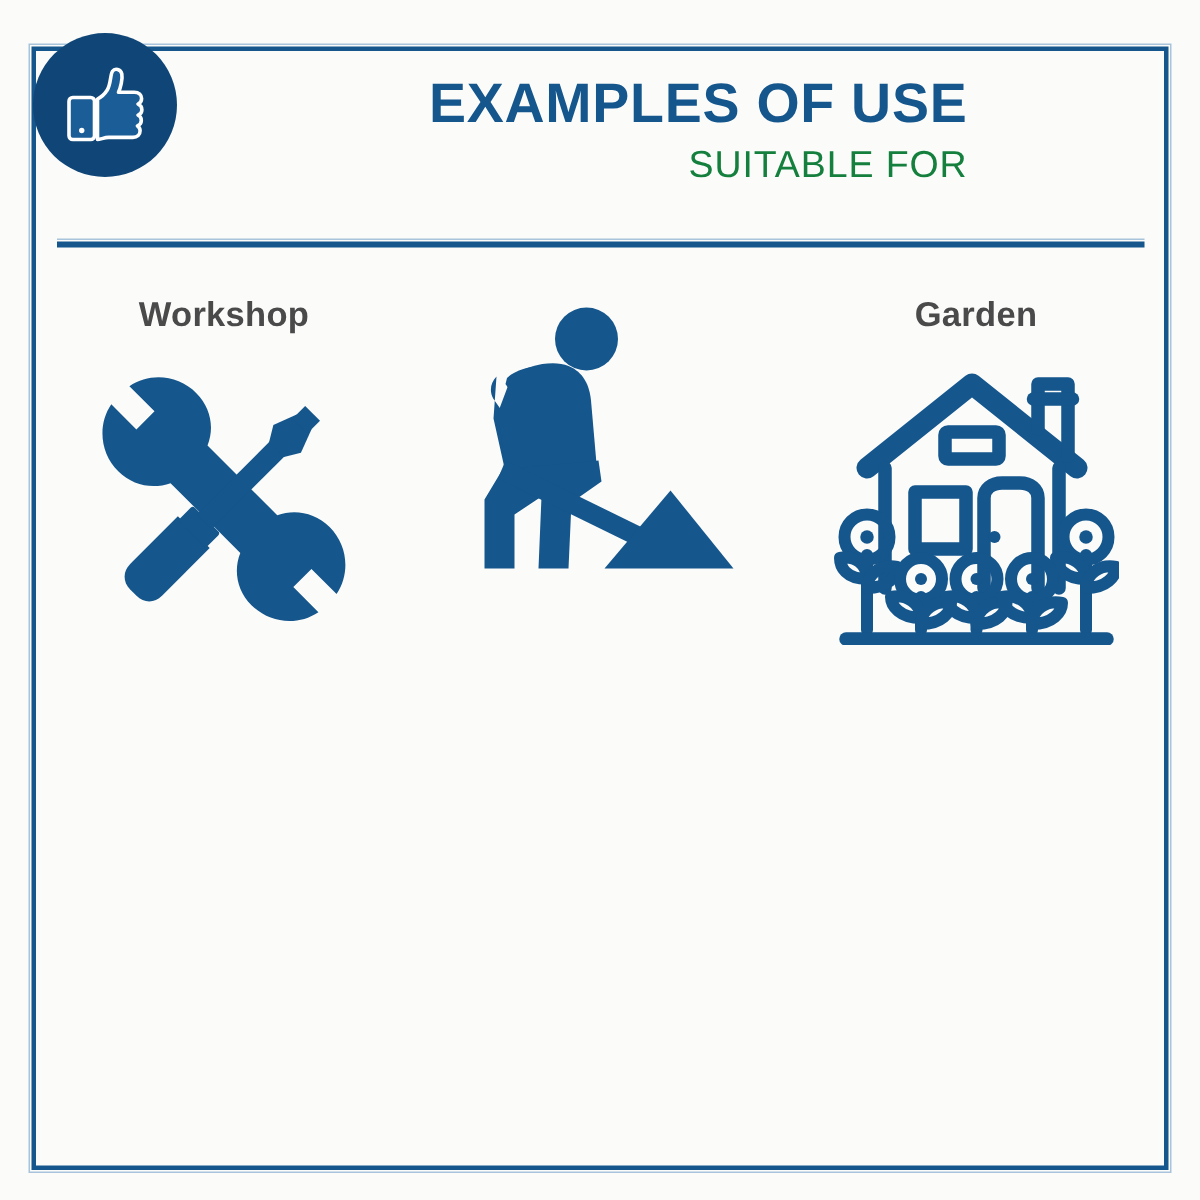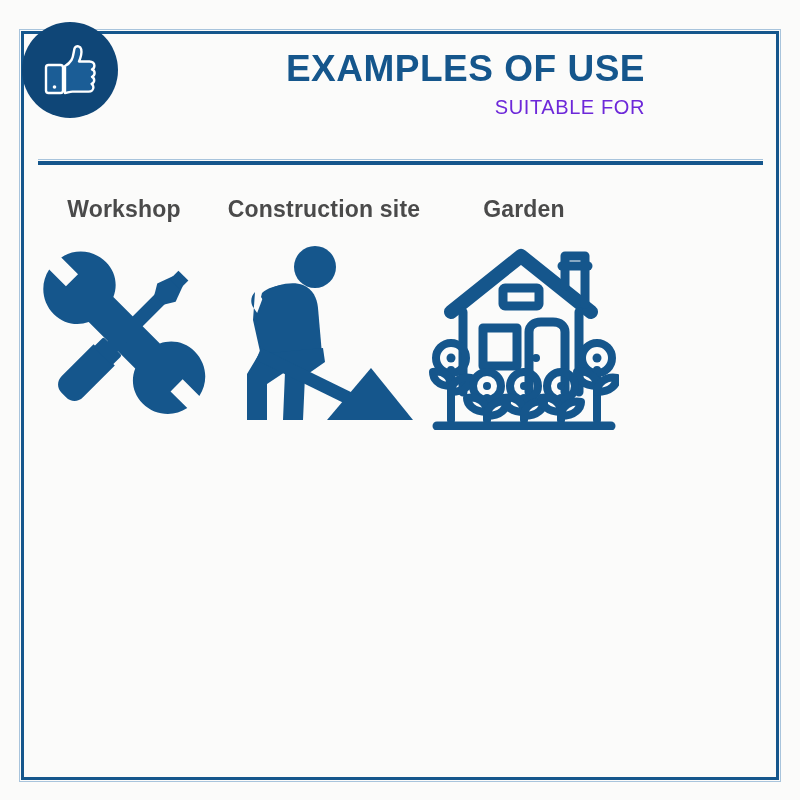--- a/index.html
+++ b/index.html
@@ -54,24 +54,24 @@
   #title {
     font-size: 37px;
     font-weight: bold;
     letter-spacing: 0.5px;
     color: #15568c;
     line-height: 1.05;
     white-space: nowrap;
   }
   #subtitle {
     margin-top: 7px;
-    font-size: 20px;
+    font-size: 25px;
     font-weight: normal;
     letter-spacing: 0.6px;
-    color: #6d28d9;
+    color: #15803d;
     white-space: nowrap;
     margin-left: 44px;
   }
 
   #header-rule {
     position: absolute;
     left: 38px;
     top: 161px;
     width: 725px;
     height: 4px;
@@ -103,21 +103,21 @@
   #badge svg { display: block; }
 
   
   #grid {
     position: absolute;
     left: 24px;
     top: 180px;
     width: 752px;
     height: 596px;
     display: grid;
-    grid-template-columns: 1fr 1fr 1fr 1fr;
+    grid-template-columns: 1fr 1fr 1fr;
     grid-template-rows: 1fr 1fr;
   }
   .cell {
     display: flex;
     flex-direction: column;
     align-items: center;
     justify-content: flex-start;
     padding-top: 16px;
     box-sizing: border-box;
   }
@@ -219,21 +219,20 @@
               <path d="M84 40 L78 30 L84 14 L98 14 L104 30 L98 40 Z"></path>
 
               <path d="M84 18 L84 6 L98 6 L98 18 Z"></path>
             </g>
           </g>
         </svg>
       </div>
     </div>
 
     <div class="cell">
-      <div class="cell-label">Construction site</div>
       <div class="cell-icon">
         <svg width="186" height="182" viewBox="0 0 186 182">
           <g fill="#15568c">
 
             <circle cx="84" cy="23" r="21"></circle>
 
             <path d="M24 48
                      C20 52 19 58 22 63
                      L34 80
                      L44 73

